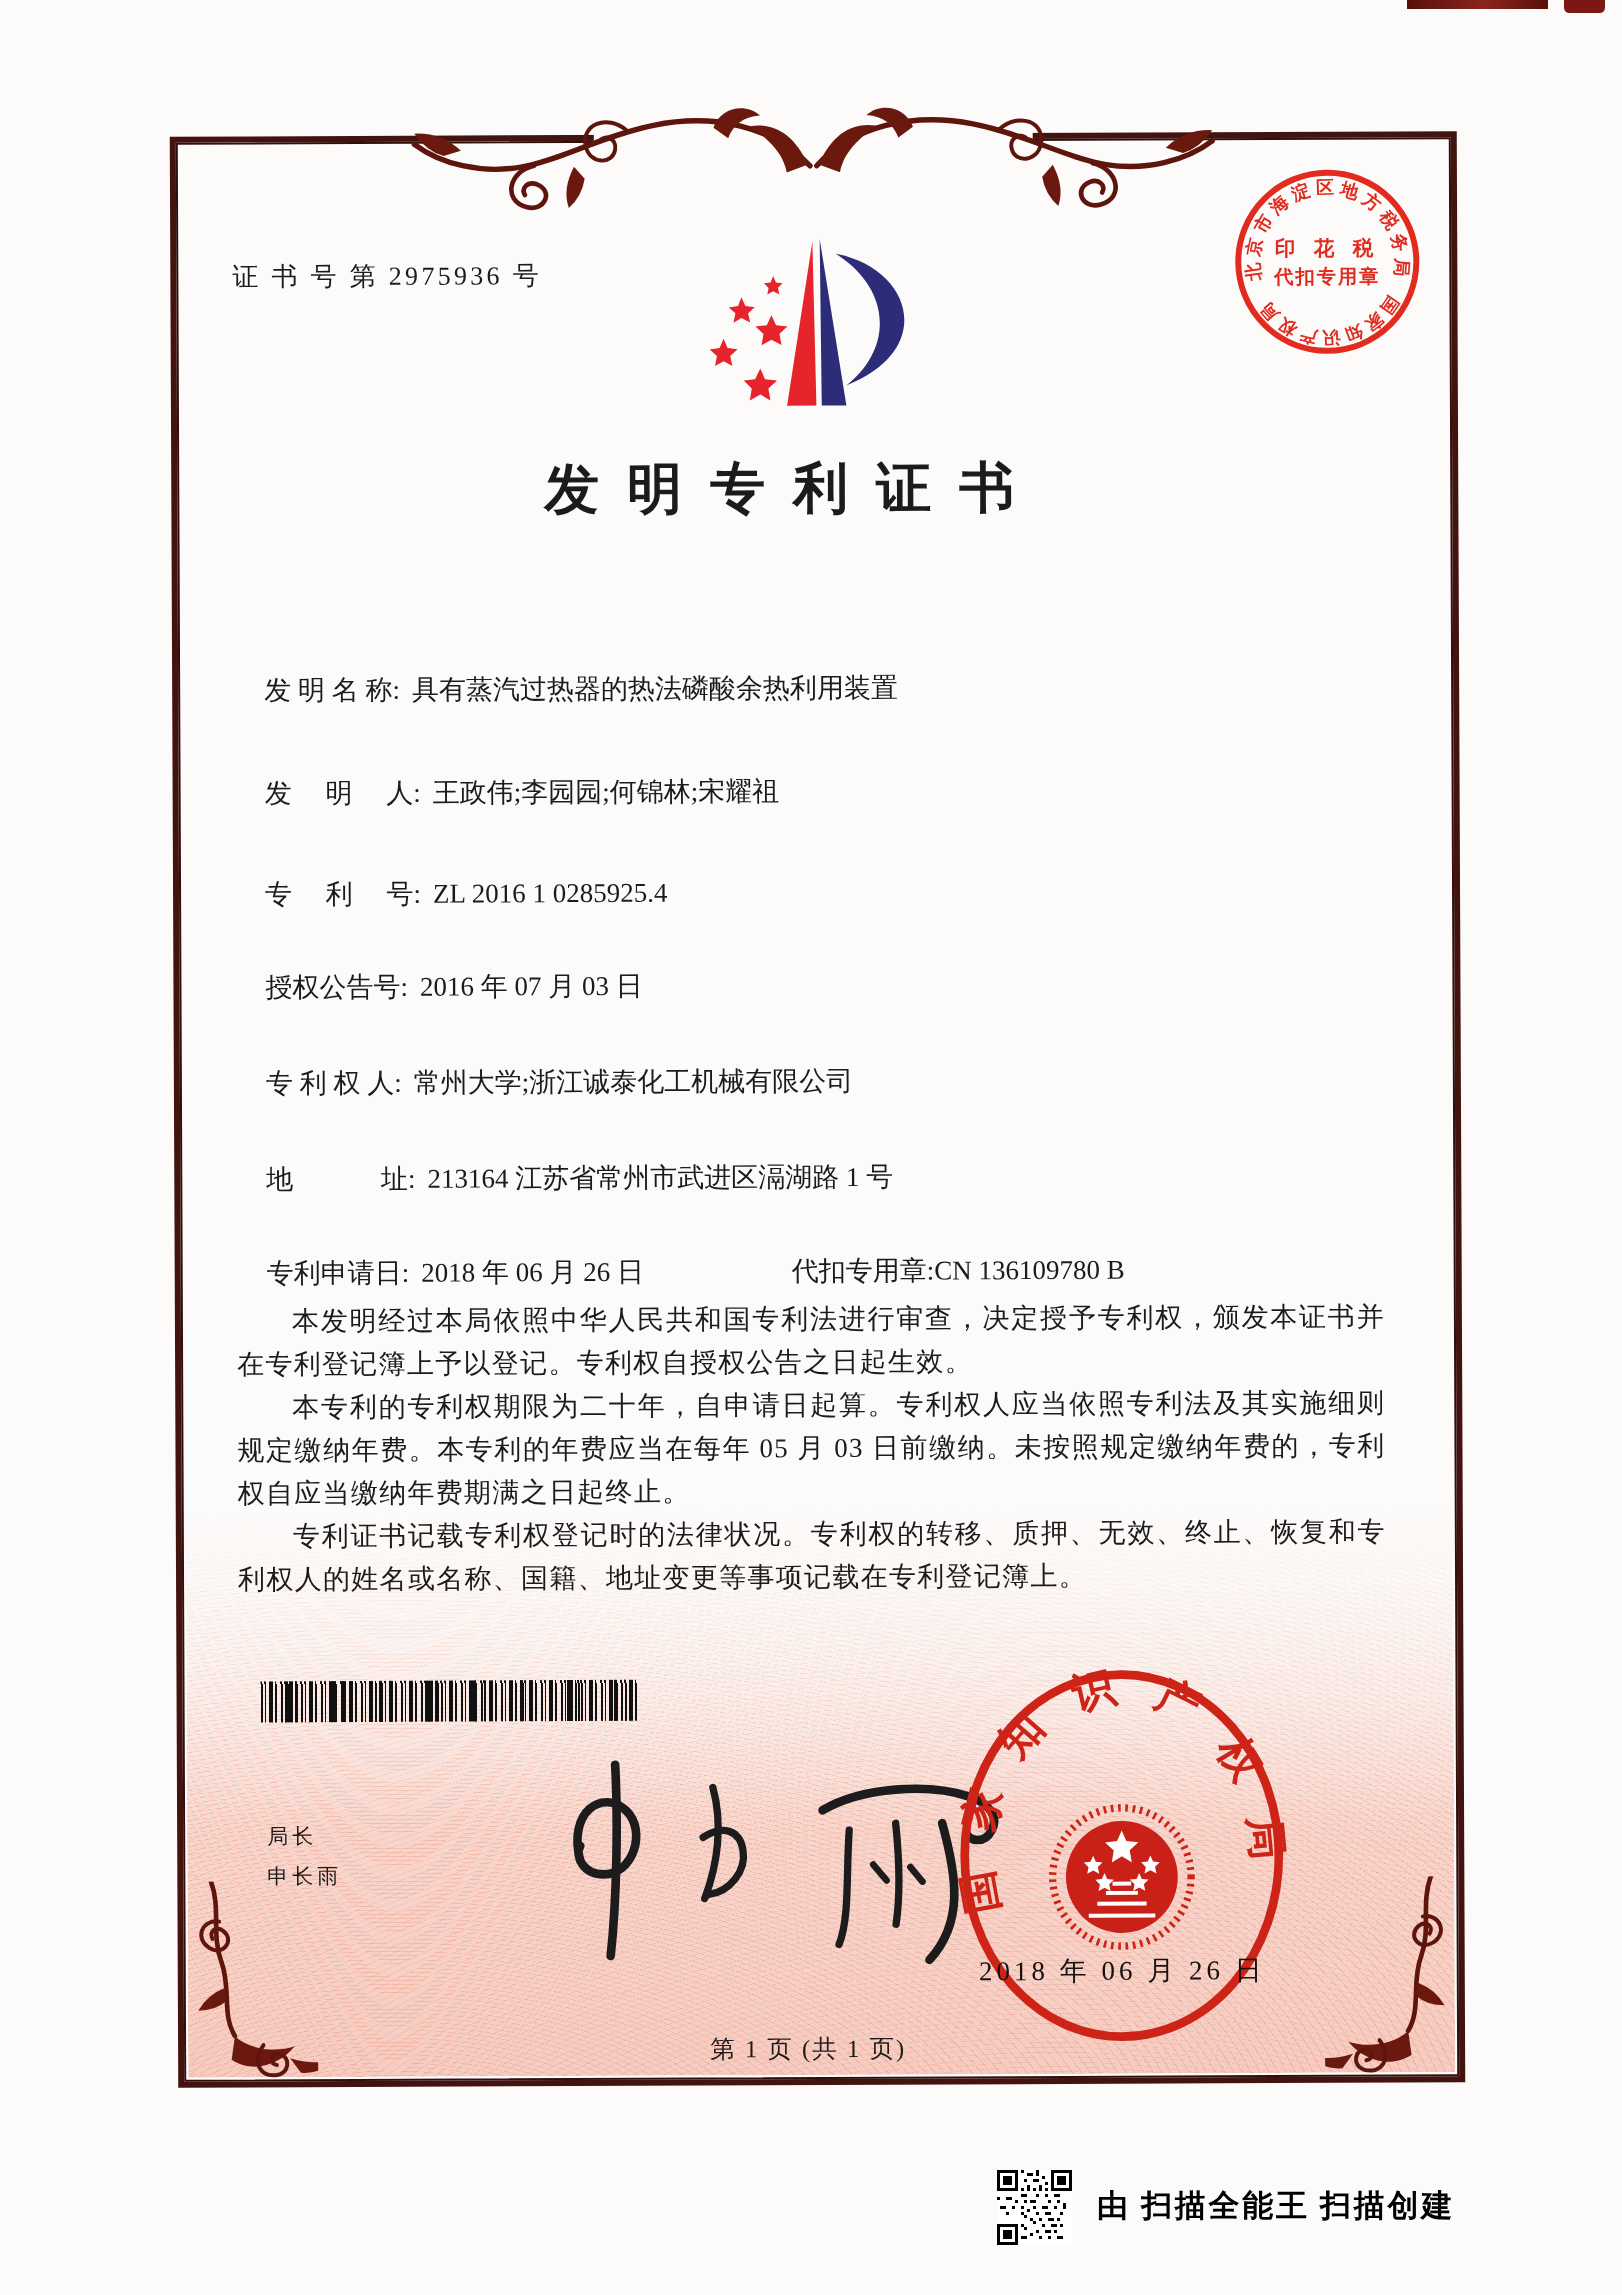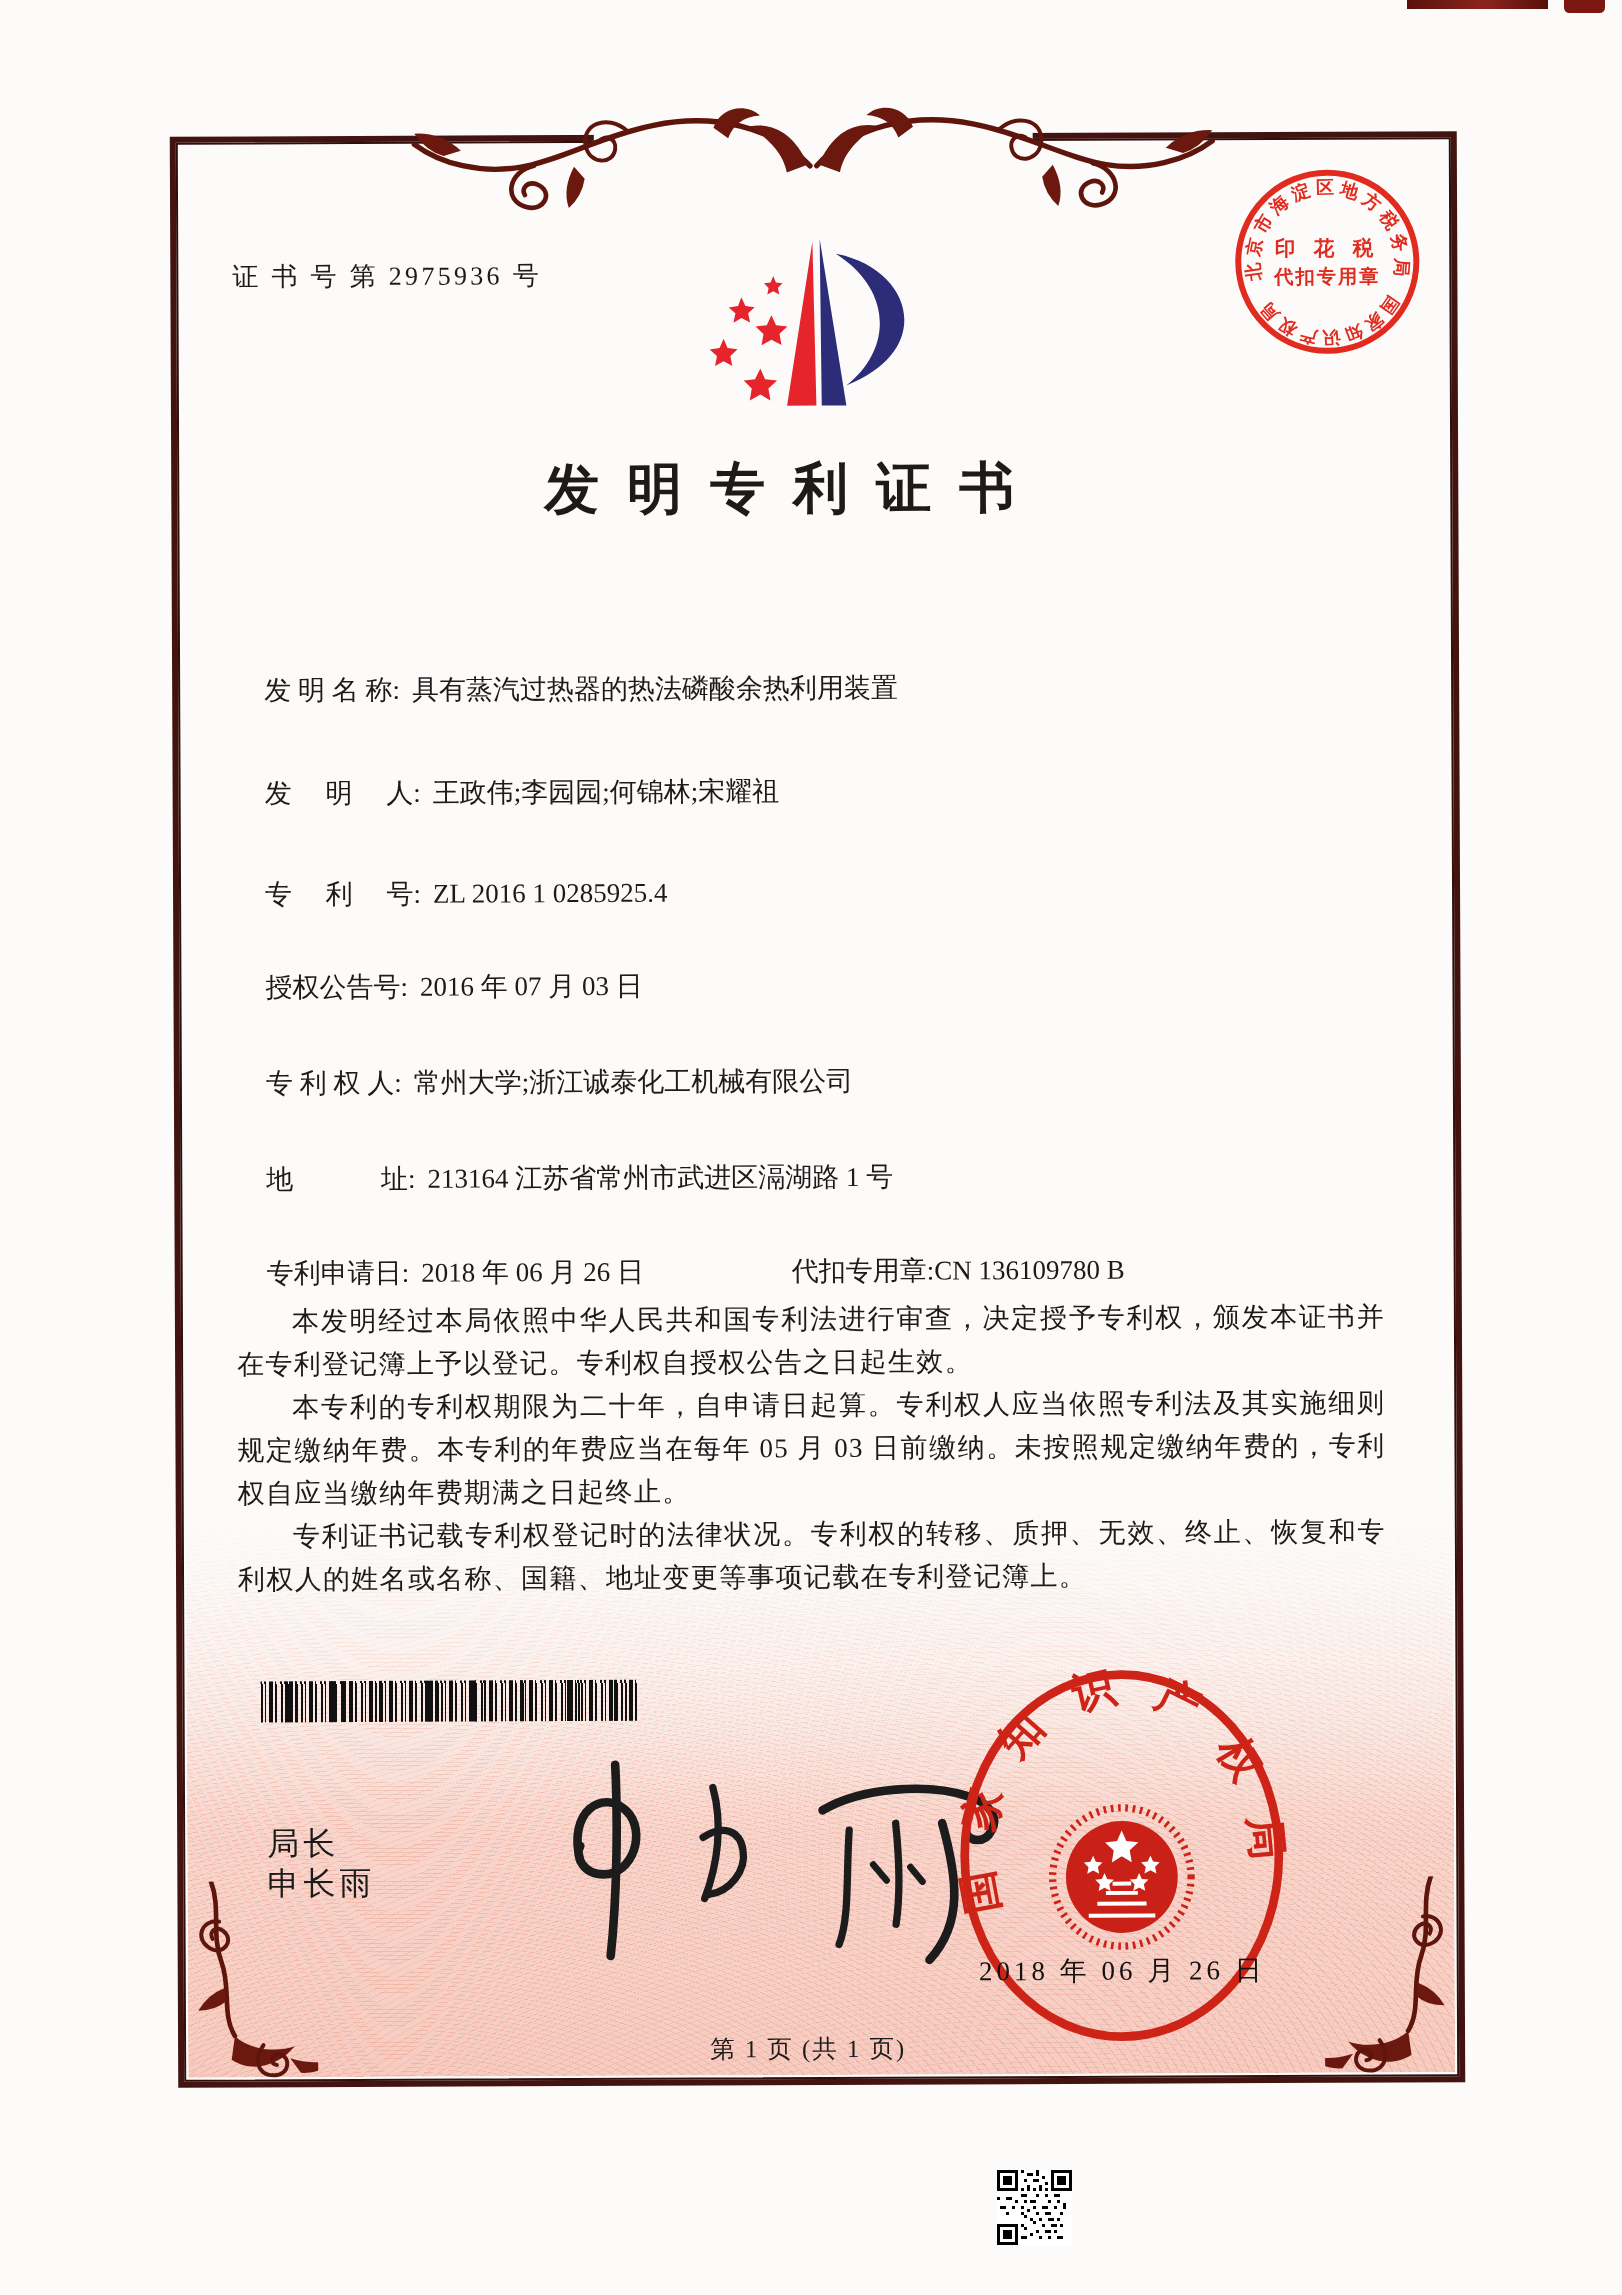--- a/index.html
+++ b/index.html
@@ -27,21 +27,21 @@
   .frow .val{margin-left:12px;}
   .frow2{position:absolute;left:617px;font-size:27px;white-space:pre;}
   .paras{position:absolute;left:62px;top:1164px;width:1148px;font-size:27px;line-height:43px;letter-spacing:1.3px;text-align:justify;}
   .paras p{margin:0;text-indent:55px;}
   .barcode{
     position:absolute;left:84px;top:1545px;width:377px;height:41px;
     background-image:
       repeating-linear-gradient(90deg,#101010 0 2px,transparent 2px 4px,#101010 4px 5.3px,transparent 5.3px 8.6px,#101010 8.6px 12.6px,transparent 12.6px 14.6px,#101010 14.6px 16px,transparent 16px 20px),
       repeating-linear-gradient(90deg,transparent 0 24.6px,#101010 24.6px 28px,transparent 28px 35px,#101010 35px 37px,transparent 37px 47px);
   }
-  .director{position:absolute;left:90px;font-size:32px;letter-spacing:4px;}
+  .director{position:absolute;left:90px;font-size:21px;letter-spacing:4px;}
   .sig{position:absolute;left:326px;top:1590px;}
   .seal{position:absolute;left:778px;top:1530px;}
   .sealdate{position:absolute;left:778px;top:1820px;width:333px;text-align:center;font-size:27px;letter-spacing:4px;color:#141210;white-space:pre;}
   .footer{position:absolute;left:484px;top:1898px;font-size:24.6px;letter-spacing:2px;white-space:pre;margin-left:48px;}
   .taxstamp{position:absolute;left:1060px;top:33px;}
   .qr{position:absolute;left:997px;top:2170px;}
   .caption{position:absolute;left:1097px;top:2185px;font-size:31px;font-weight:600;letter-spacing:2.7px;color:#000;white-space:pre;}
   .edge1{position:absolute;left:1407px;top:0;width:141px;height:8.6px;background:linear-gradient(90deg,#58100c,#8c241c 55%,#58100c);}
   .edge2{position:absolute;left:1564px;top:0;width:41px;height:13.3px;background:#7d1712;border-radius:0 0 5.3px 5.3px;}
   svg text{font-family:"Liberation Serif","DejaVu Serif",serif;}
@@ -259,15 +259,16 @@
         <rect x="13" y="20" width="1" height="1"></rect>
         <rect x="16" y="20" width="2" height="1"></rect>
         <rect x="19" y="20" width="1" height="1"></rect>
       <rect x="11" y="21" width="1" height="1"></rect>
         <rect x="14" y="22" width="1" height="1"></rect>
         <rect x="17" y="22" width="1" height="1"></rect>
         <rect x="20" y="22" width="2" height="1"></rect>
         <rect x="8" y="22" width="2" height="1"></rect>
     </g>
   </svg>
+  <div class="caption">由 扫描全能王 扫描创建</div>
 
 </div>
 
 
 </body></html>

